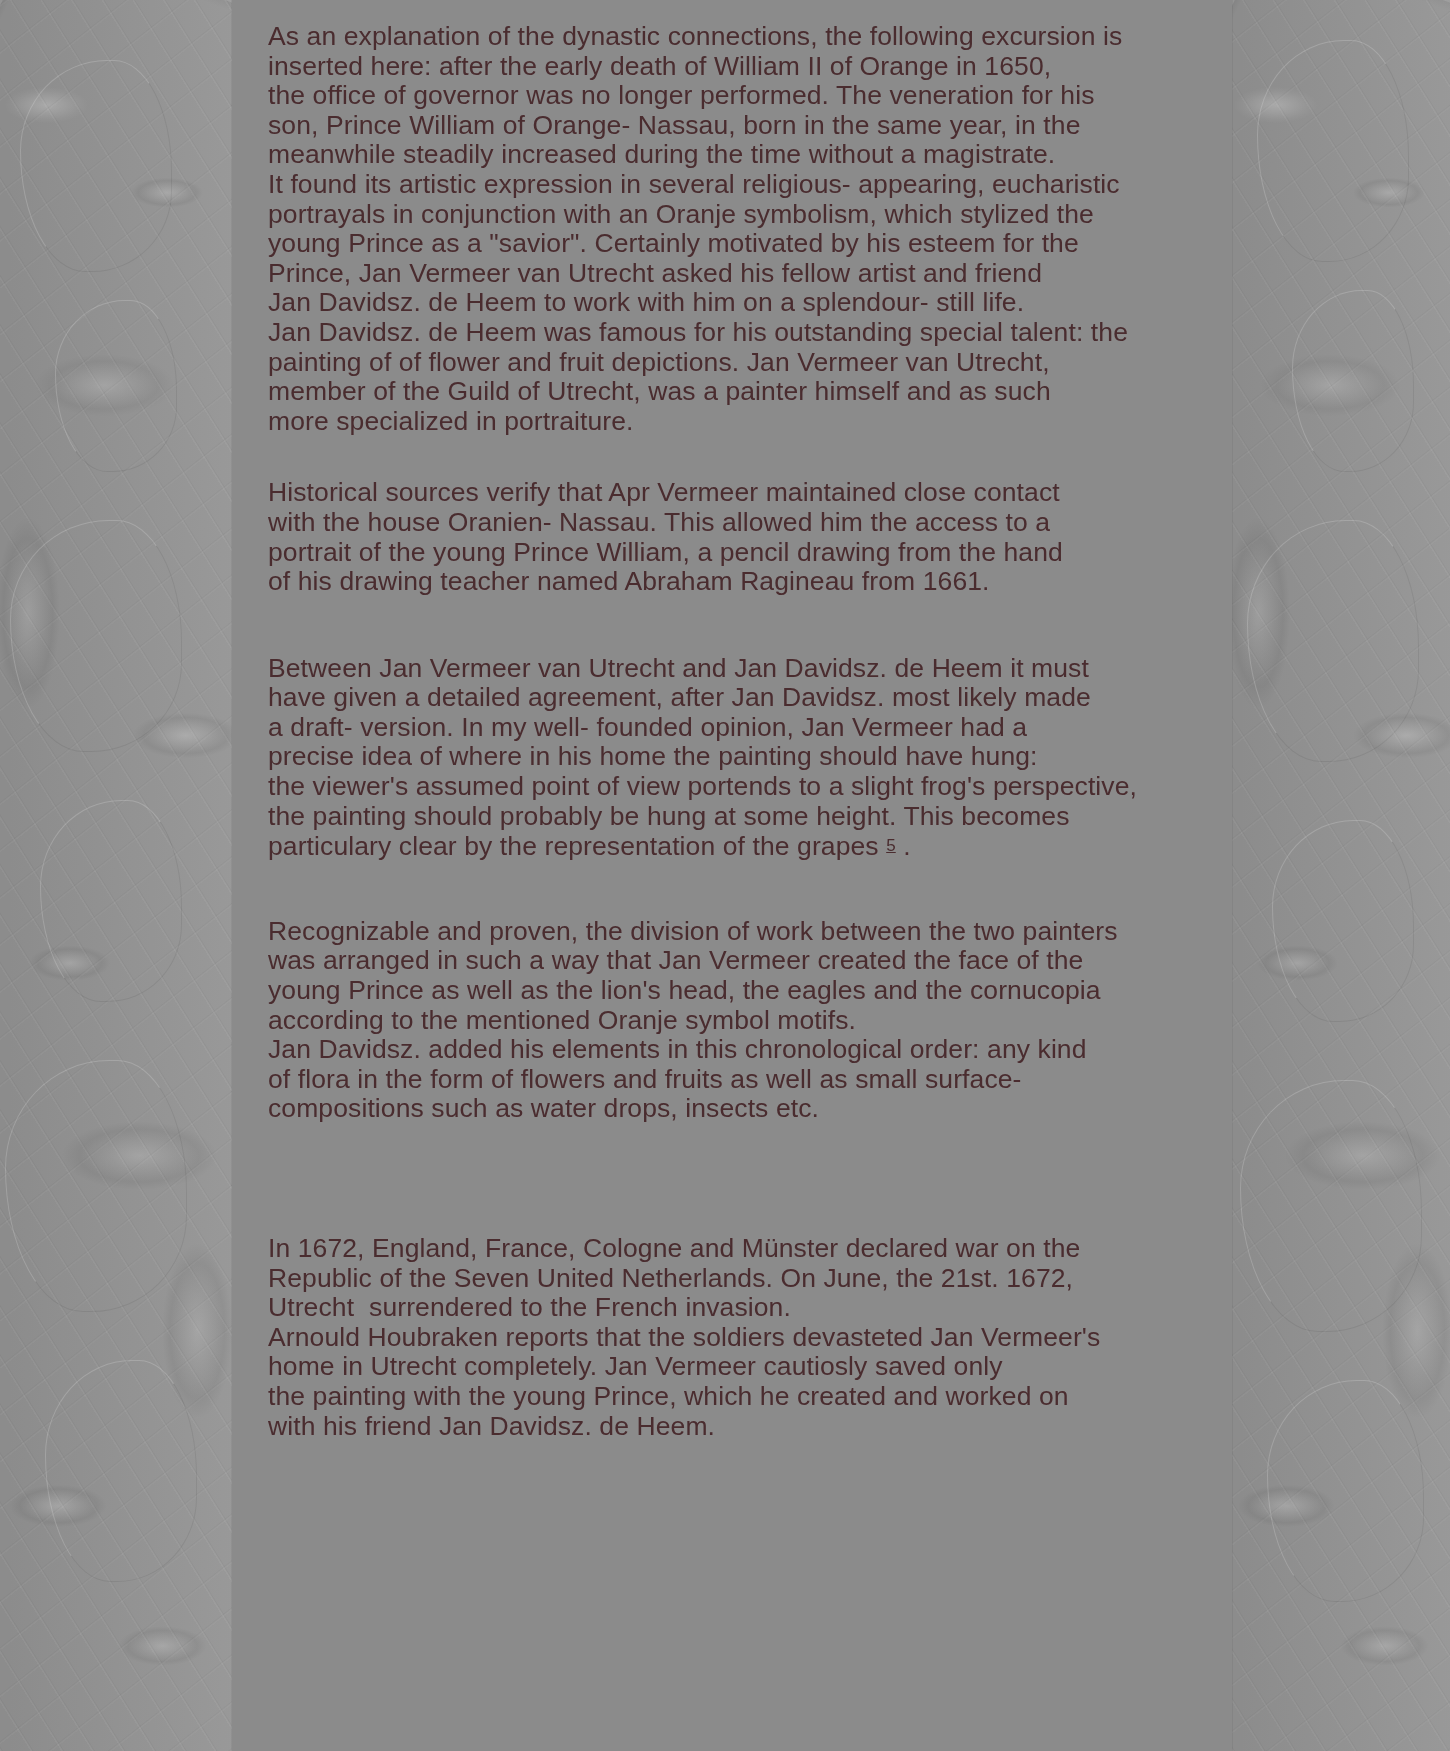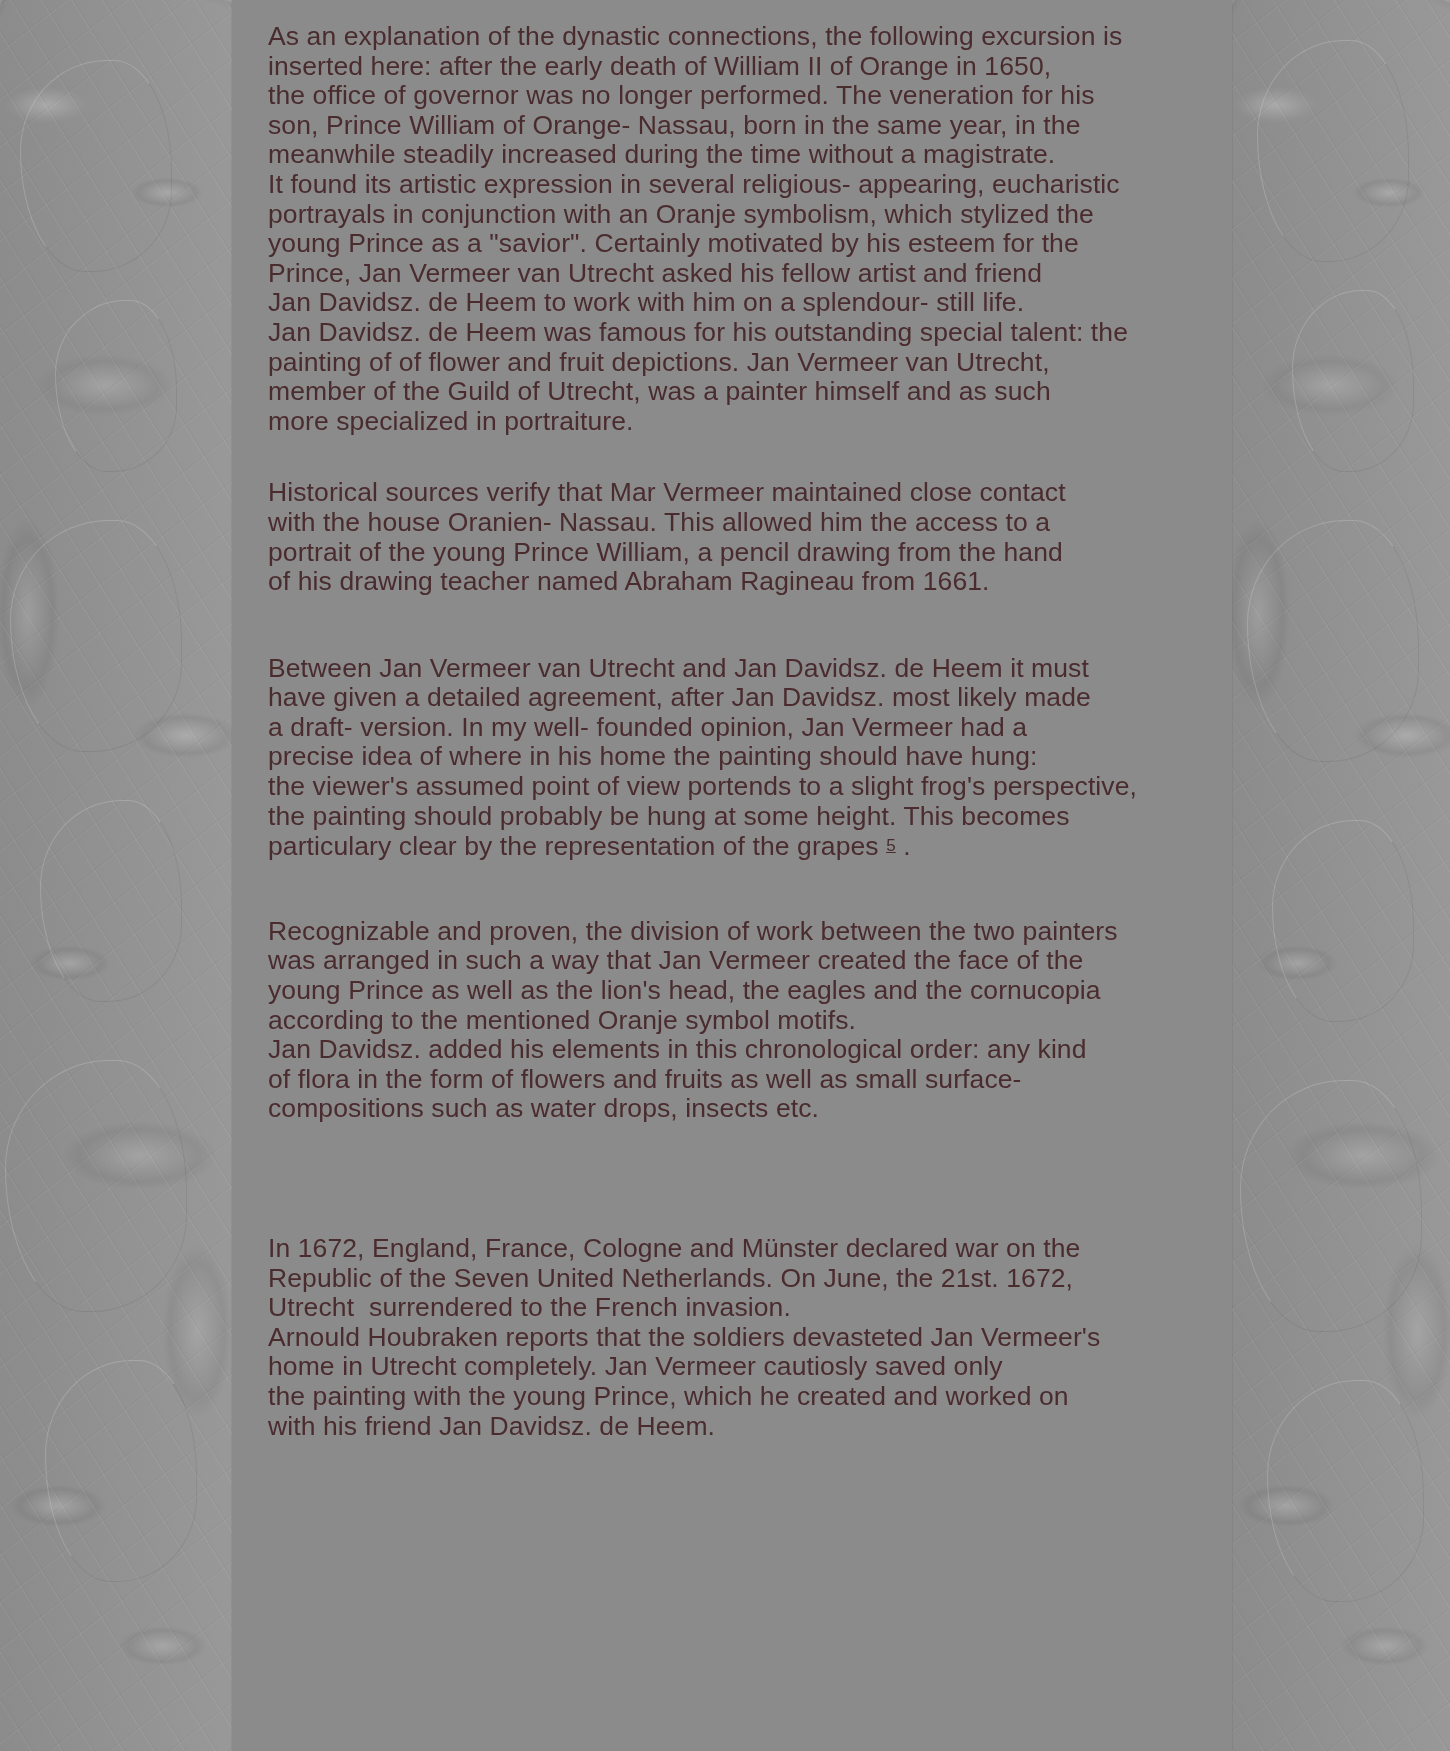--- a/index.html
+++ b/index.html
@@ -139,21 +139,21 @@
 young Prince as a "savior". Certainly motivated by his esteem for the
 Prince, Jan Vermeer van Utrecht asked his fellow artist and friend
 Jan Davidsz. de Heem to work with him on a splendour- still life.
 Jan Davidsz. de Heem was famous for his outstanding special talent: the
 painting of of flower and fruit depictions. Jan Vermeer van Utrecht,
 member of the Guild of Utrecht, was a painter himself and as such
 more specialized in portraiture.</p>
 
       <div class="gap-1"></div>
 
-      <p class="para">Historical sources verify that Mar Vermeer maintained close contact
+      <p class="para">Historical sources verify that Apr Vermeer maintained close contact
 with the house Oranien- Nassau. This allowed him the access to a
 portrait of the young Prince William, a pencil drawing from the hand
 of his drawing teacher named Abraham Ragineau from 1661.</p>
 
       <div class="gap-2"></div>
 
       <p class="para"><span>Between Jan Vermeer van Utrecht and Jan Davidsz. de Heem it must
 have given a detailed agreement, after Jan Davidsz. most likely made
 a draft- version. In my well- founded opinion, Jan Vermeer had a
 precise idea of where in his home the painting should have hung:

